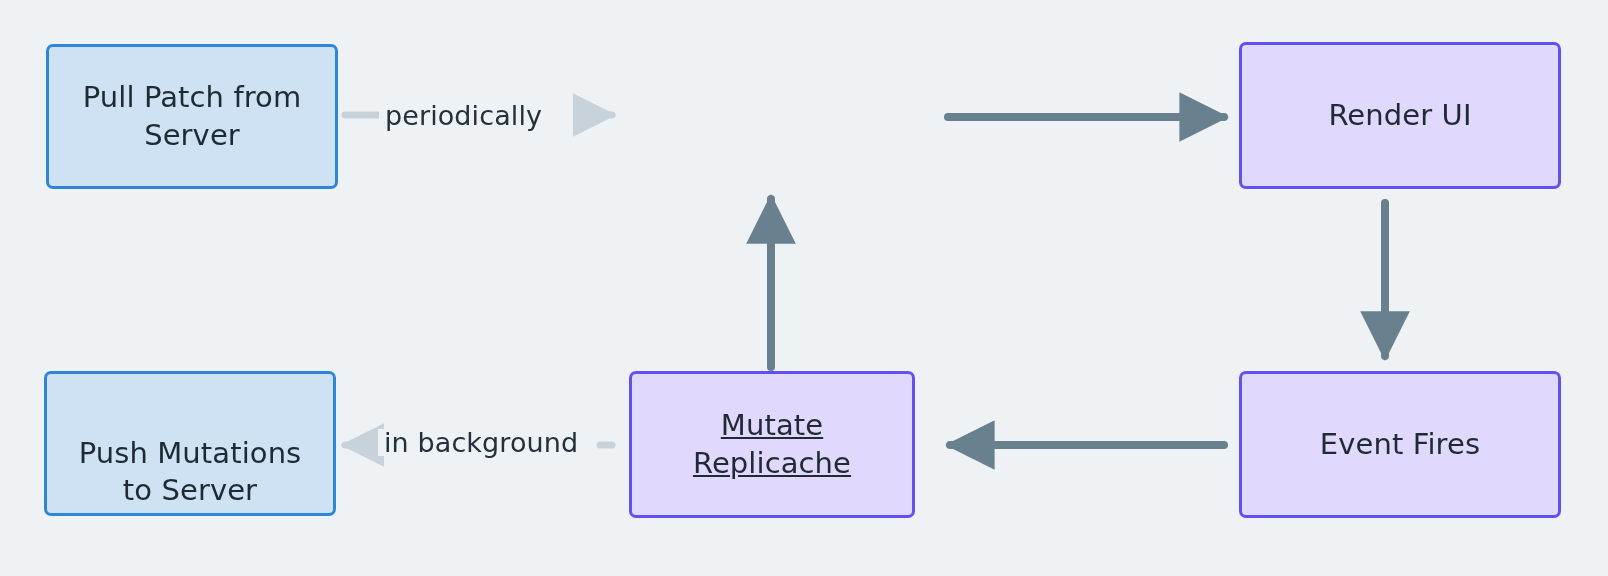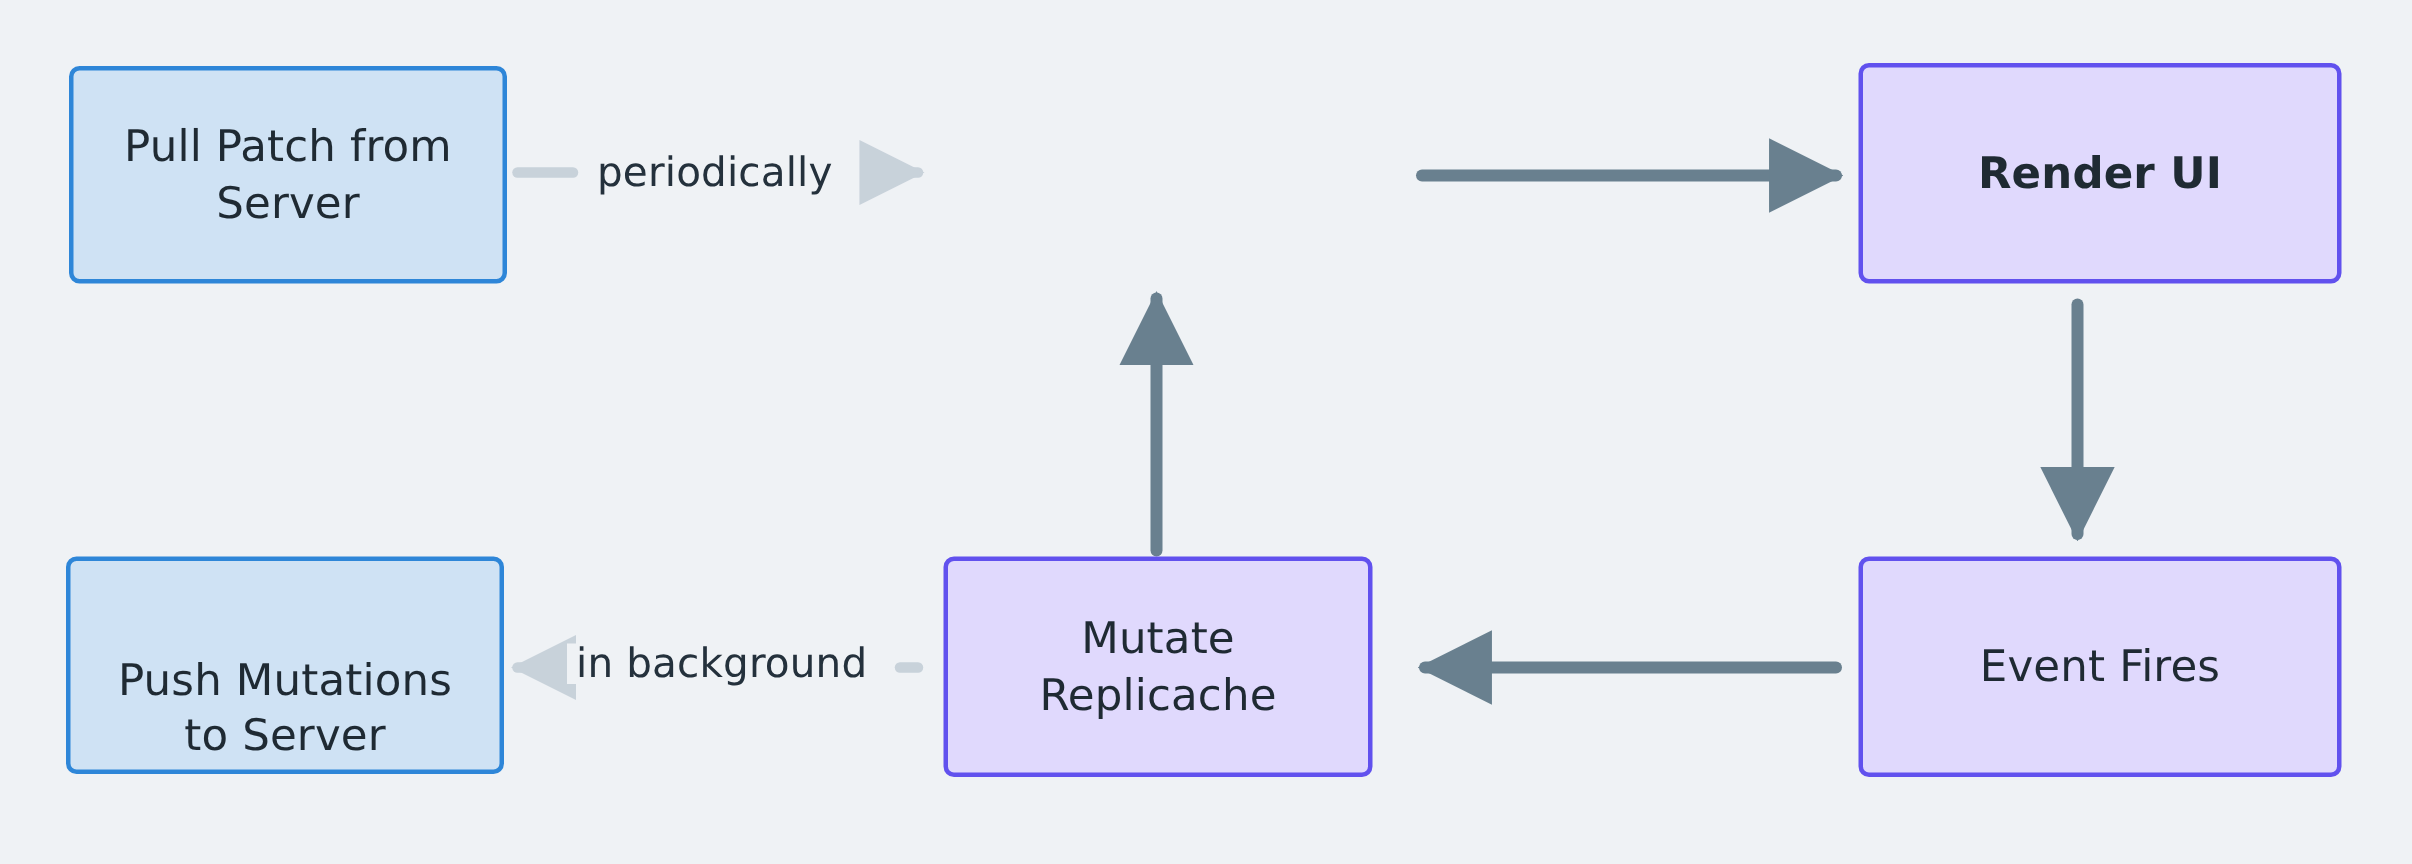--- a/index.html
+++ b/index.html
@@ -47,23 +47,23 @@
     border-color: #6151ee;
   }
   .node-label {
     display: block;
     white-space: pre-line;
   }
 
   
   #node-pull        { left: 46px;   top: 44px;  width: 292px; height: 145px; }
   #node-subscription{ left: 629px;  top: 42px;  width: 286px; height: 147px; }
-  #node-render      { left: 1239px; top: 42px;  width: 322px; height: 147px; font-weight: bold; }
+  #node-render      { left: 1239px; top: 42px;  width: 322px; height: 147px; }
   #node-push        { left: 44px;   top: 371px; width: 292px; height: 145px; align-items: flex-end; }
-  #node-mutate      { left: 629px;  top: 371px; width: 286px; height: 147px; }
+  #node-mutate      { left: 629px;  top: 371px; width: 286px; height: 147px; text-decoration: underline; }
   #node-event       { left: 1239px; top: 371px; width: 322px; height: 147px; }
 
   
   #edges {
     position: absolute;
     left: 0;
     top: 0;
     width: 1608px;
     height: 576px;
     pointer-events: none;
@@ -73,21 +73,21 @@
   .edge-label {
     position: absolute;
     font-size: 27px;
     color: #24313c;
     letter-spacing: 0.1px;
     white-space: nowrap;
     background: #eff2f5;
     padding: 0 6px;
     line-height: 1;
   }
-  #label-periodically { left: 392px; top: 102px; }
+  #label-periodically { left: 379px; top: 102px; }
   #label-background   { left: 378px; top: 429px; }
 </style>
 </head>
 <body>
 
 <div id="diagram">
 
   <svg id="edges" viewBox="0 0 1608 576" width="1608" height="576" xmlns="http://www.w3.org/2000/svg">
     <defs>
       <marker id="arrow-solid" viewBox="0 0 10 10" refX="9" refY="5" markerWidth="6.2" markerHeight="6.2" orient="auto-start-reverse">

